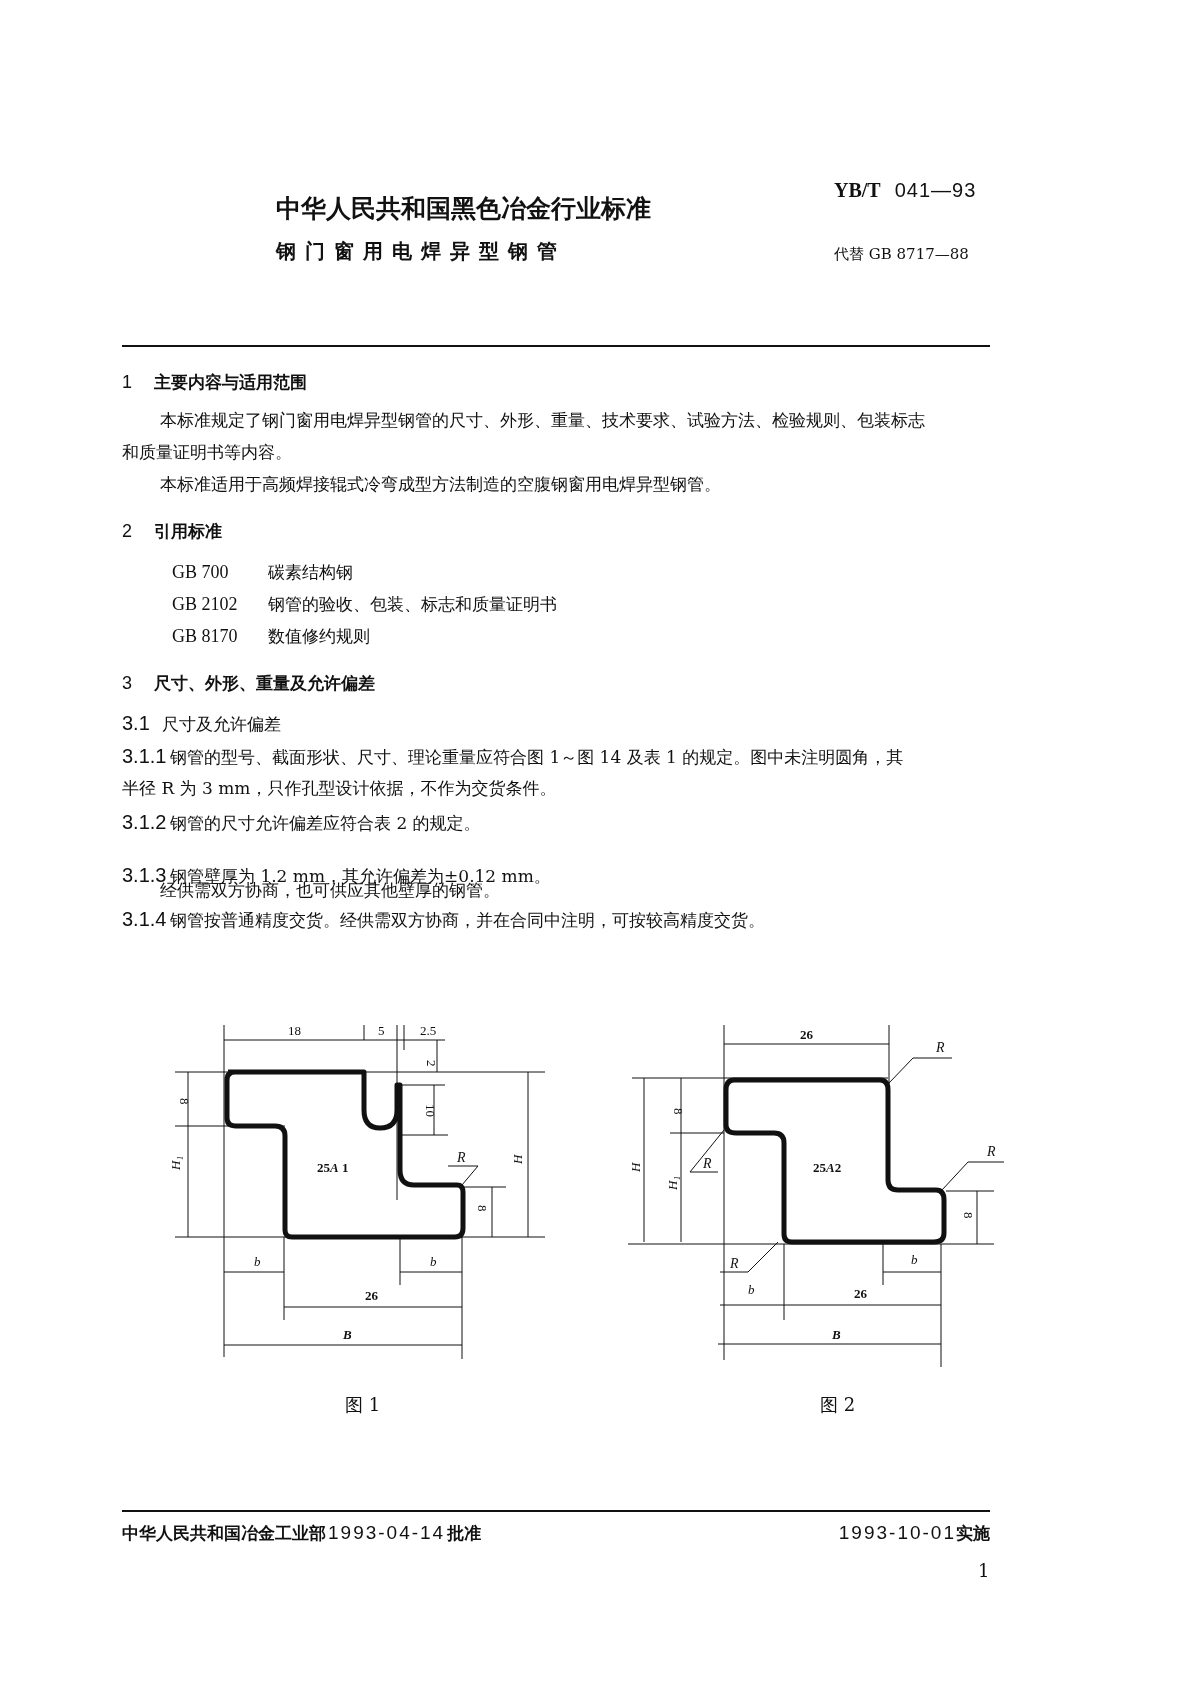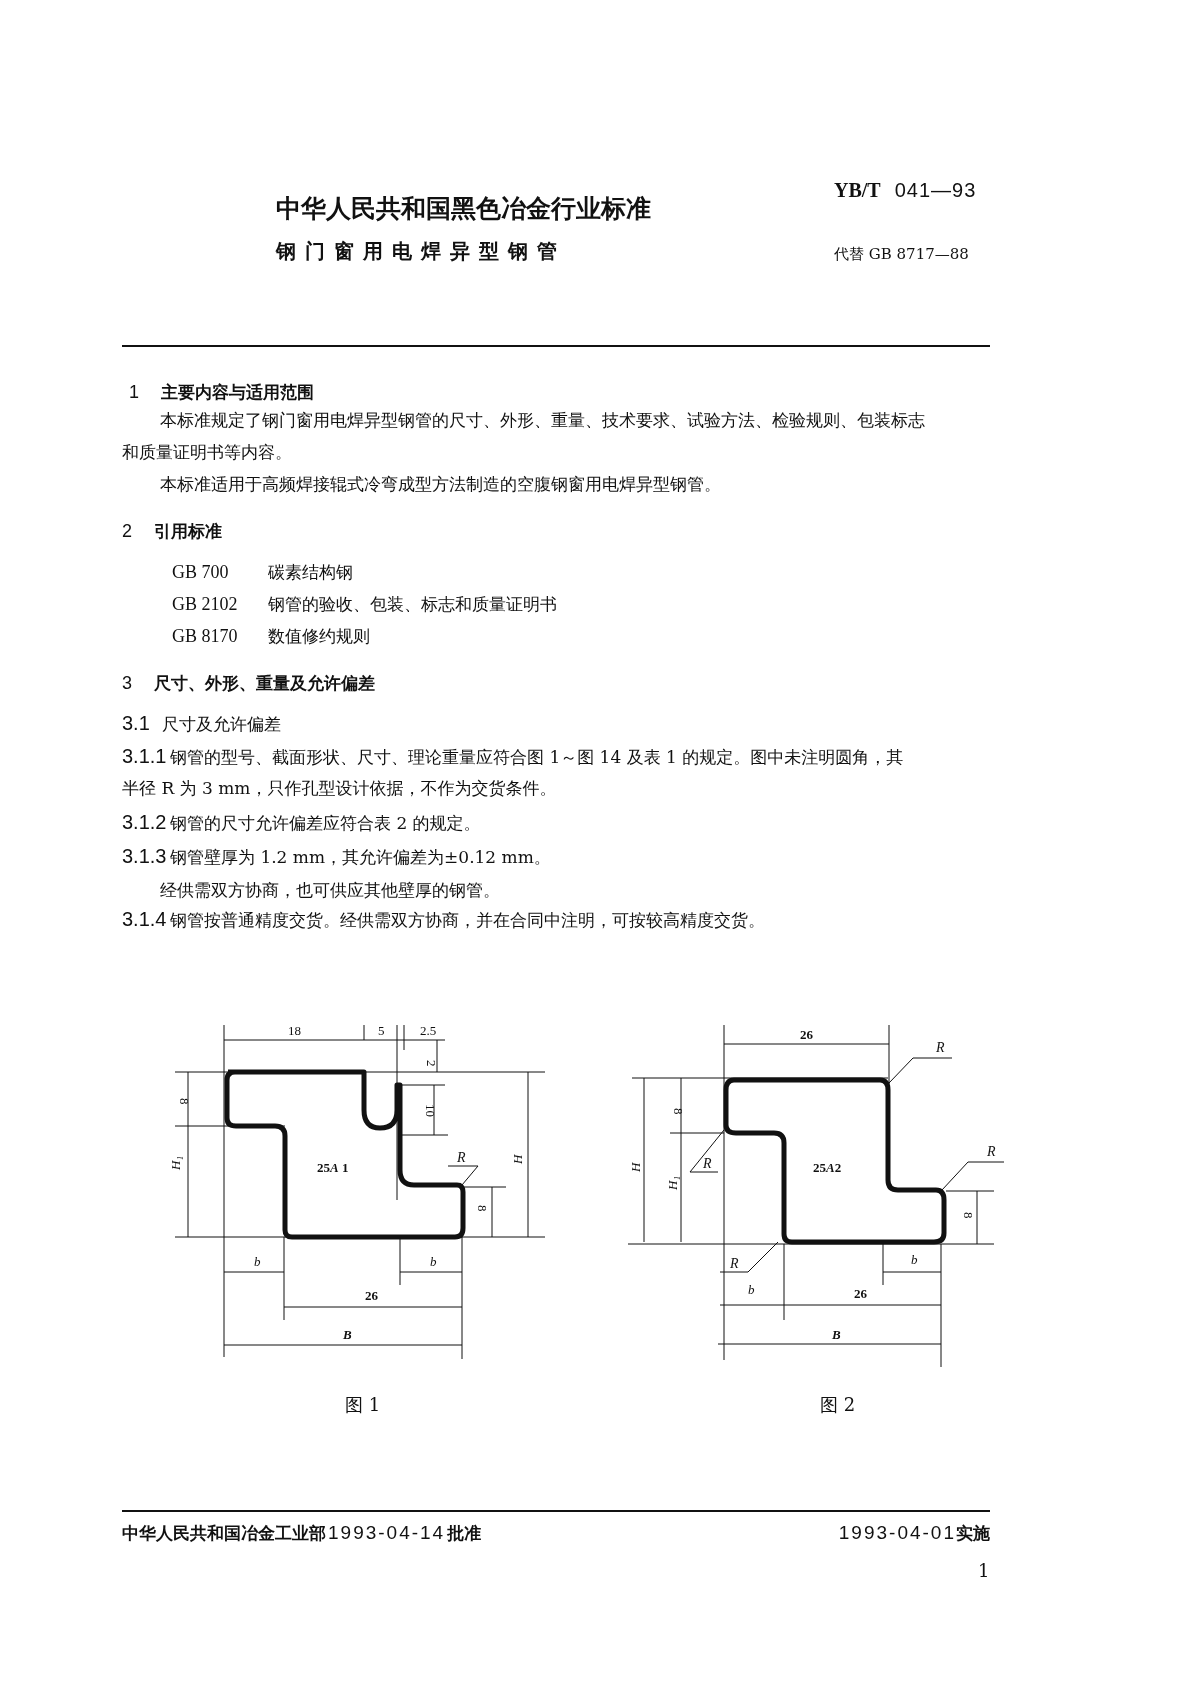--- a/index.html
+++ b/index.html
@@ -35,21 +35,21 @@
 <body>
 
 <div class="abs hdr-title">中华人民共和国黑色冶金行业标准</div>
 <div class="abs hdr-code">
   <span class="yb">YB/T</span><span class="num">041—93</span>
 </div>
 <div class="abs doc-title">钢门窗用电焊异型钢管</div>
 <div class="abs replaces">代替 GB 8717—88</div>
 <div class="abs rule-top"></div>
 
-<div class="abs sec-h" style="left:122px; top:381px;margin-left:7px;">
+<div class="abs sec-h" style="left:122px; top:371px;">
   <span class="n">1</span><span>主要内容与适用范围</span>
 </div>
 <div class="abs p" style="left:160px; top:404px;">本标准规定了钢门窗用电焊异型钢管的尺寸、外形、重量、技术要求、试验方法、检验规则、包装标志</div>
 <div class="abs p" style="left:122px; top:436px;">和质量证明书等内容。</div>
 <div class="abs p" style="left:160px; top:468px;">本标准适用于高频焊接辊式冷弯成型方法制造的空腹钢窗用电焊异型钢管。</div>
 
 <div class="abs sec-h" style="left:122px; top:520px;">
   <span class="n">2</span><span>引用标准</span>
 </div>
 <div class="abs ref" style="top:561px;">
@@ -68,21 +68,21 @@
 <div class="abs clause" style="top:712px;">
   <span class="cn" style="width:40px;">3.1</span><span>尺寸及允许偏差</span>
 </div>
 <div class="abs clause" style="top:745px;">
   <span class="cn">3.1.1</span><span>钢管的型号、截面形状、尺寸、理论重量应符合图 1～图 14 及表 1 的规定。图中未注明圆角，其</span>
 </div>
 <div class="abs clause" style="top:777px;">半径 R 为 3 mm，只作孔型设计依据，不作为交货条件。</div>
 <div class="abs clause" style="top:811px;">
   <span class="cn">3.1.2</span><span>钢管的尺寸允许偏差应符合表 2 的规定。</span>
 </div>
-<div class="abs clause" style="top:845px;">
+<div class="abs clause" style="top:864px;">
   <span class="cn">3.1.3</span><span>钢管壁厚为 1.2 mm，其允许偏差为±0.12 mm。</span>
 </div>
 <div class="abs clause" style="left:160px; top:879px;">经供需双方协商，也可供应其他壁厚的钢管。</div>
 <div class="abs clause" style="top:908px;">
   <span class="cn">3.1.4</span><span>钢管按普通精度交货。经供需双方协商，并在合同中注明，可按较高精度交货。</span>
 </div>
 
 <svg class="abs" style="left:0; top:0;" width="1191" height="1684">
   <g stroke="#111" fill="none">
 
@@ -182,15 +182,15 @@
     <text x="832" y="1339" font-style="italic" font-weight="bold">B</text>
   </g>
 </svg>
 <div class="abs fig-cap" style="left:820px; top:1393px;">图 2</div>
 
 <div class="abs rule-bottom"></div>
 <div class="abs footer-l">
   <span>中华人民共和国冶金工业部</span><span class="date">1993-04-14</span><span>批准</span>
 </div>
 <div class="abs footer-r">
-  <span class="date">1993-04-01</span><span>实施</span>
+  <span class="date">1993-10-01</span><span>实施</span>
 </div>
 <div class="abs page-no">1</div>
 
 </body></html>

